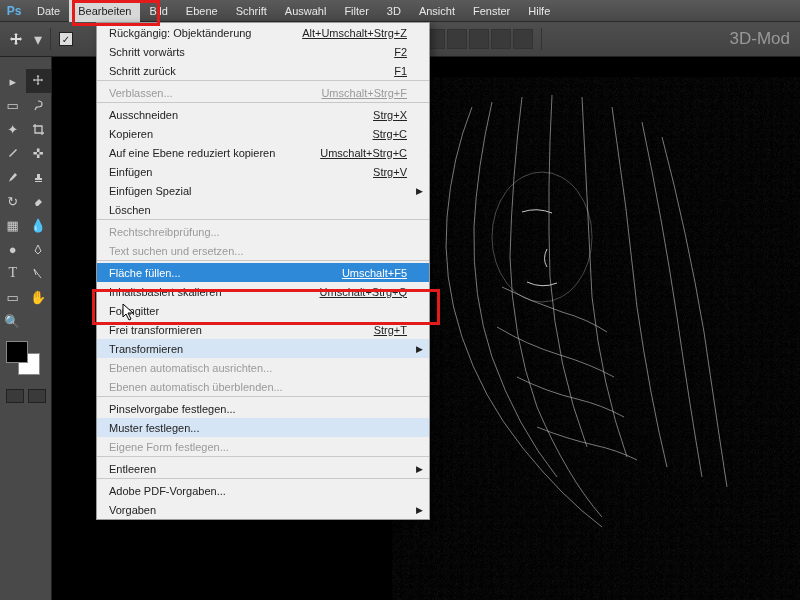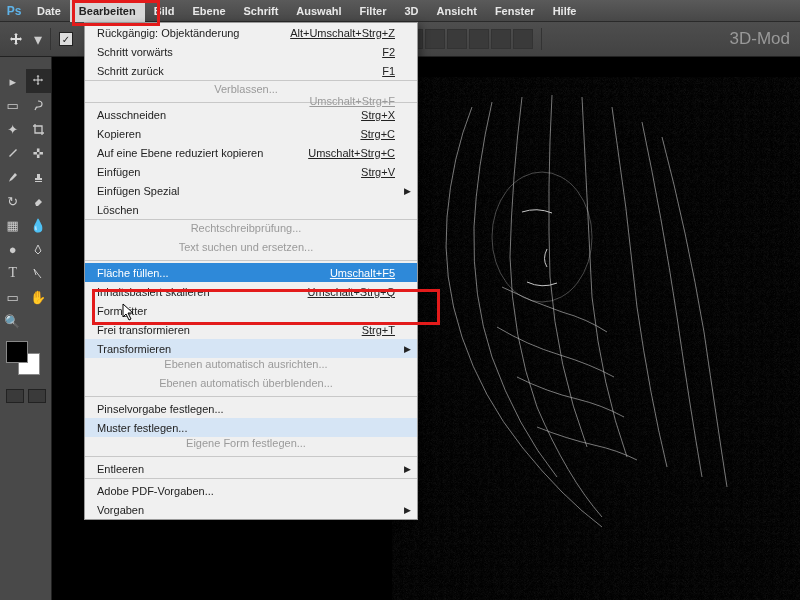--- a/index.html
+++ b/index.html
@@ -24,36 +24,36 @@
 .tool { width:26px; height:24px; display:flex; align-items:center; justify-content:center; color:#ccc; font-size:13px; position:relative; }
 .tool.sel { background:#2a2a2a; }
 .swatches { margin-top:8px; position:relative; width:40px; height:40px; margin-left:6px; }
 .sw-fg { position:absolute; width:22px; height:22px; background:#000; border:1px solid #888; left:0; top:0; z-index:2; }
 .sw-bg { position:absolute; width:22px; height:22px; background:#fff; border:1px solid #888; left:12px; top:12px; }
 .mini-row { display:flex; margin-top:8px; margin-left:6px; gap:4px; }
 .mini { width:18px; height:14px; background:#3a3a3a; border:1px solid #222; }
 .canvas-area { flex:1; background:#282828; position:relative; overflow:hidden; }
 .canvas-img { position:absolute; left:0; top:0; width:100%; height:100%; background:#000; }
 .canvas-img svg { position:absolute; left:340px; top:20px; }
-.dropdown { position:absolute; left:84px; top:22px; width:334px; background:#f0f0f0; border:1px solid #9a9a9a; box-shadow:3px 3px 8px rgba(0,0,0,.4); font-size:11px; color:#222; z-index:50; }
+.dropdown { position:absolute; left:96px; top:22px; width:334px; background:#f0f0f0; border:1px solid #9a9a9a; box-shadow:3px 3px 8px rgba(0,0,0,.4); font-size:11px; color:#222; z-index:50; }
 .dd-item { height:19px; display:flex; align-items:center; padding:0 22px 0 12px; position:relative; }
 .dd-item.sep-after { border-bottom:1px solid #c8c8c8; margin-bottom:2px; padding-bottom:0; height:20px; }
-.dd-item.disabled { color:#9a9a9a;flex-direction:column; }
+.dd-item.disabled { color:#9a9a9a; }
 .dd-item.hover-blue { background:#2e89d9; color:#fff;gap:20px; }
 .dd-item.hover-light { background:#d6e5f5; }
 .dd-shortcut { margin-left:auto;text-decoration:underline; }
 .dd-arrow { position:absolute; right:6px; font-size:9px; }
 .cursor { position:absolute; left:122px; top:303px; z-index:200; pointer-events:none; }
 </style>
 </head>
 <body>
 
 <div class="menubar">
   <div class="logo">Ps</div>
-  <div id="menu-items" style="display: flex; font-weight: bold;">
+  <div id="menu-items" style="display: flex;">
       <div class="menu-item">Date</div>
       <div class="menu-item open">Bearbeiten</div>
       <div class="menu-item">Bild</div>
       <div class="menu-item">Ebene</div>
       <div class="menu-item">Schrift</div>
       <div class="menu-item">Auswahl</div>
       <div class="menu-item">Filter</div>
       <div class="menu-item">3D</div>
       <div class="menu-item">Ansicht</div>
       <div class="menu-item">Fenster</div>

